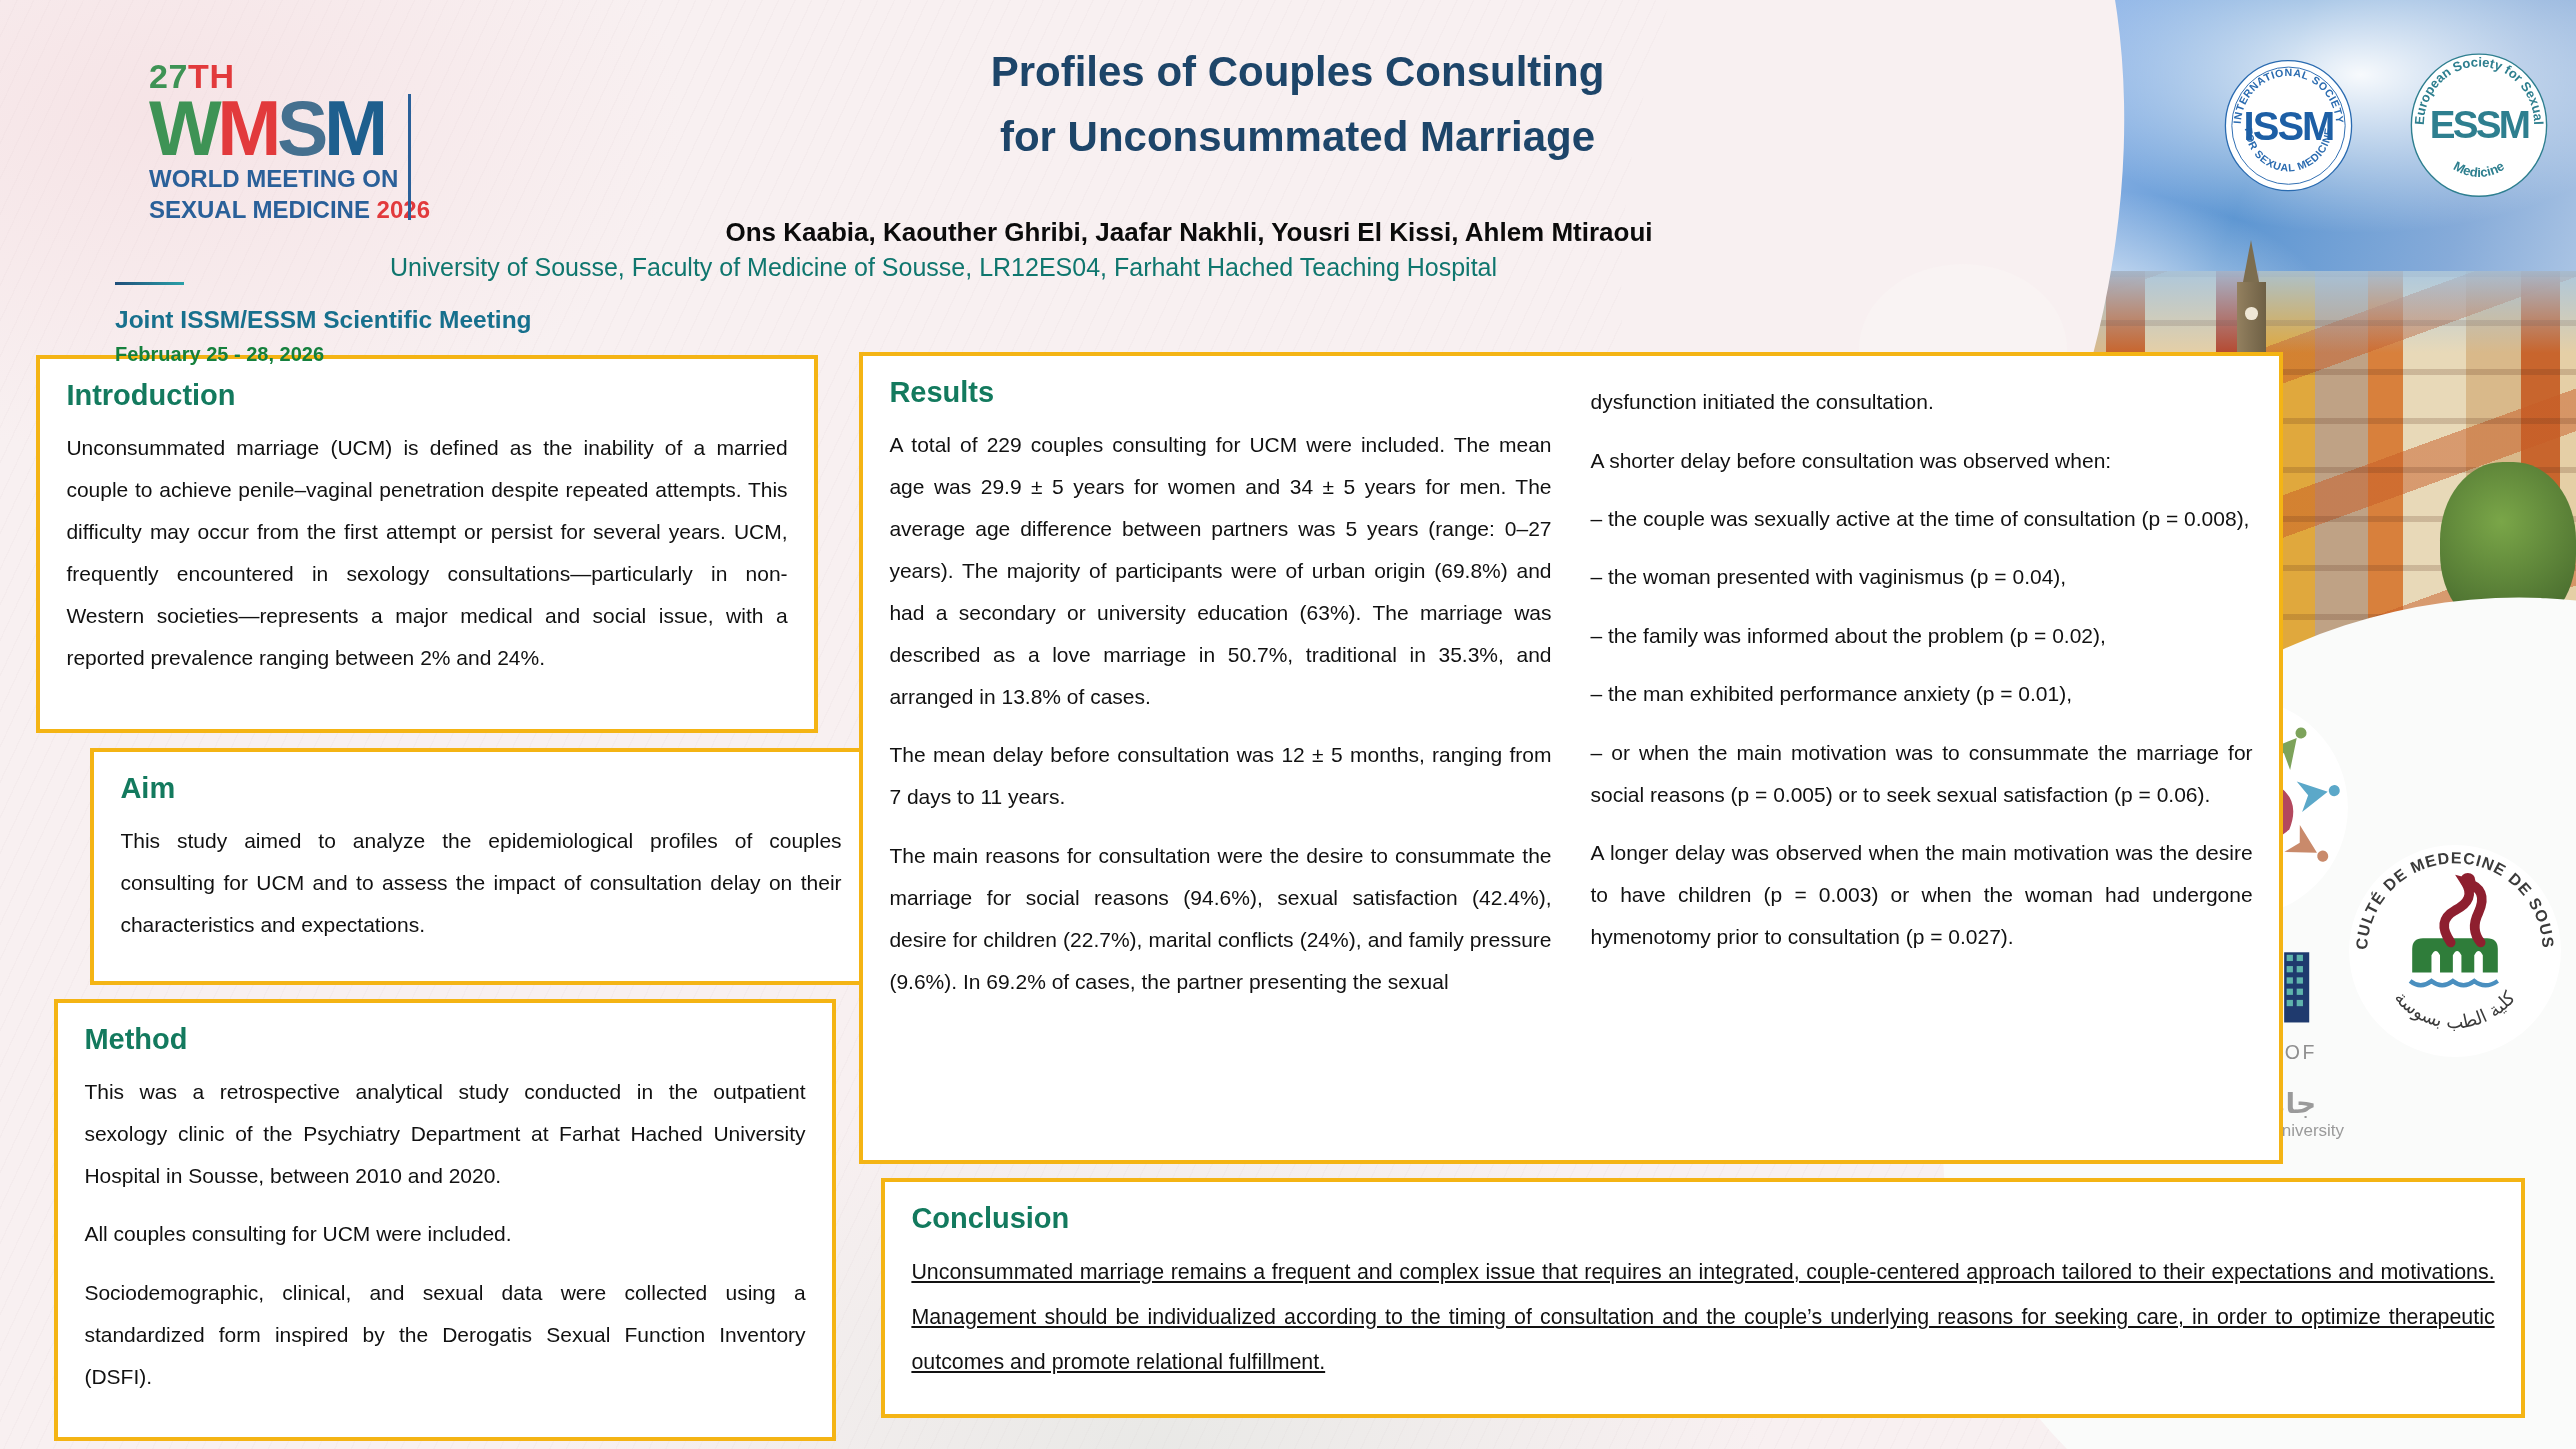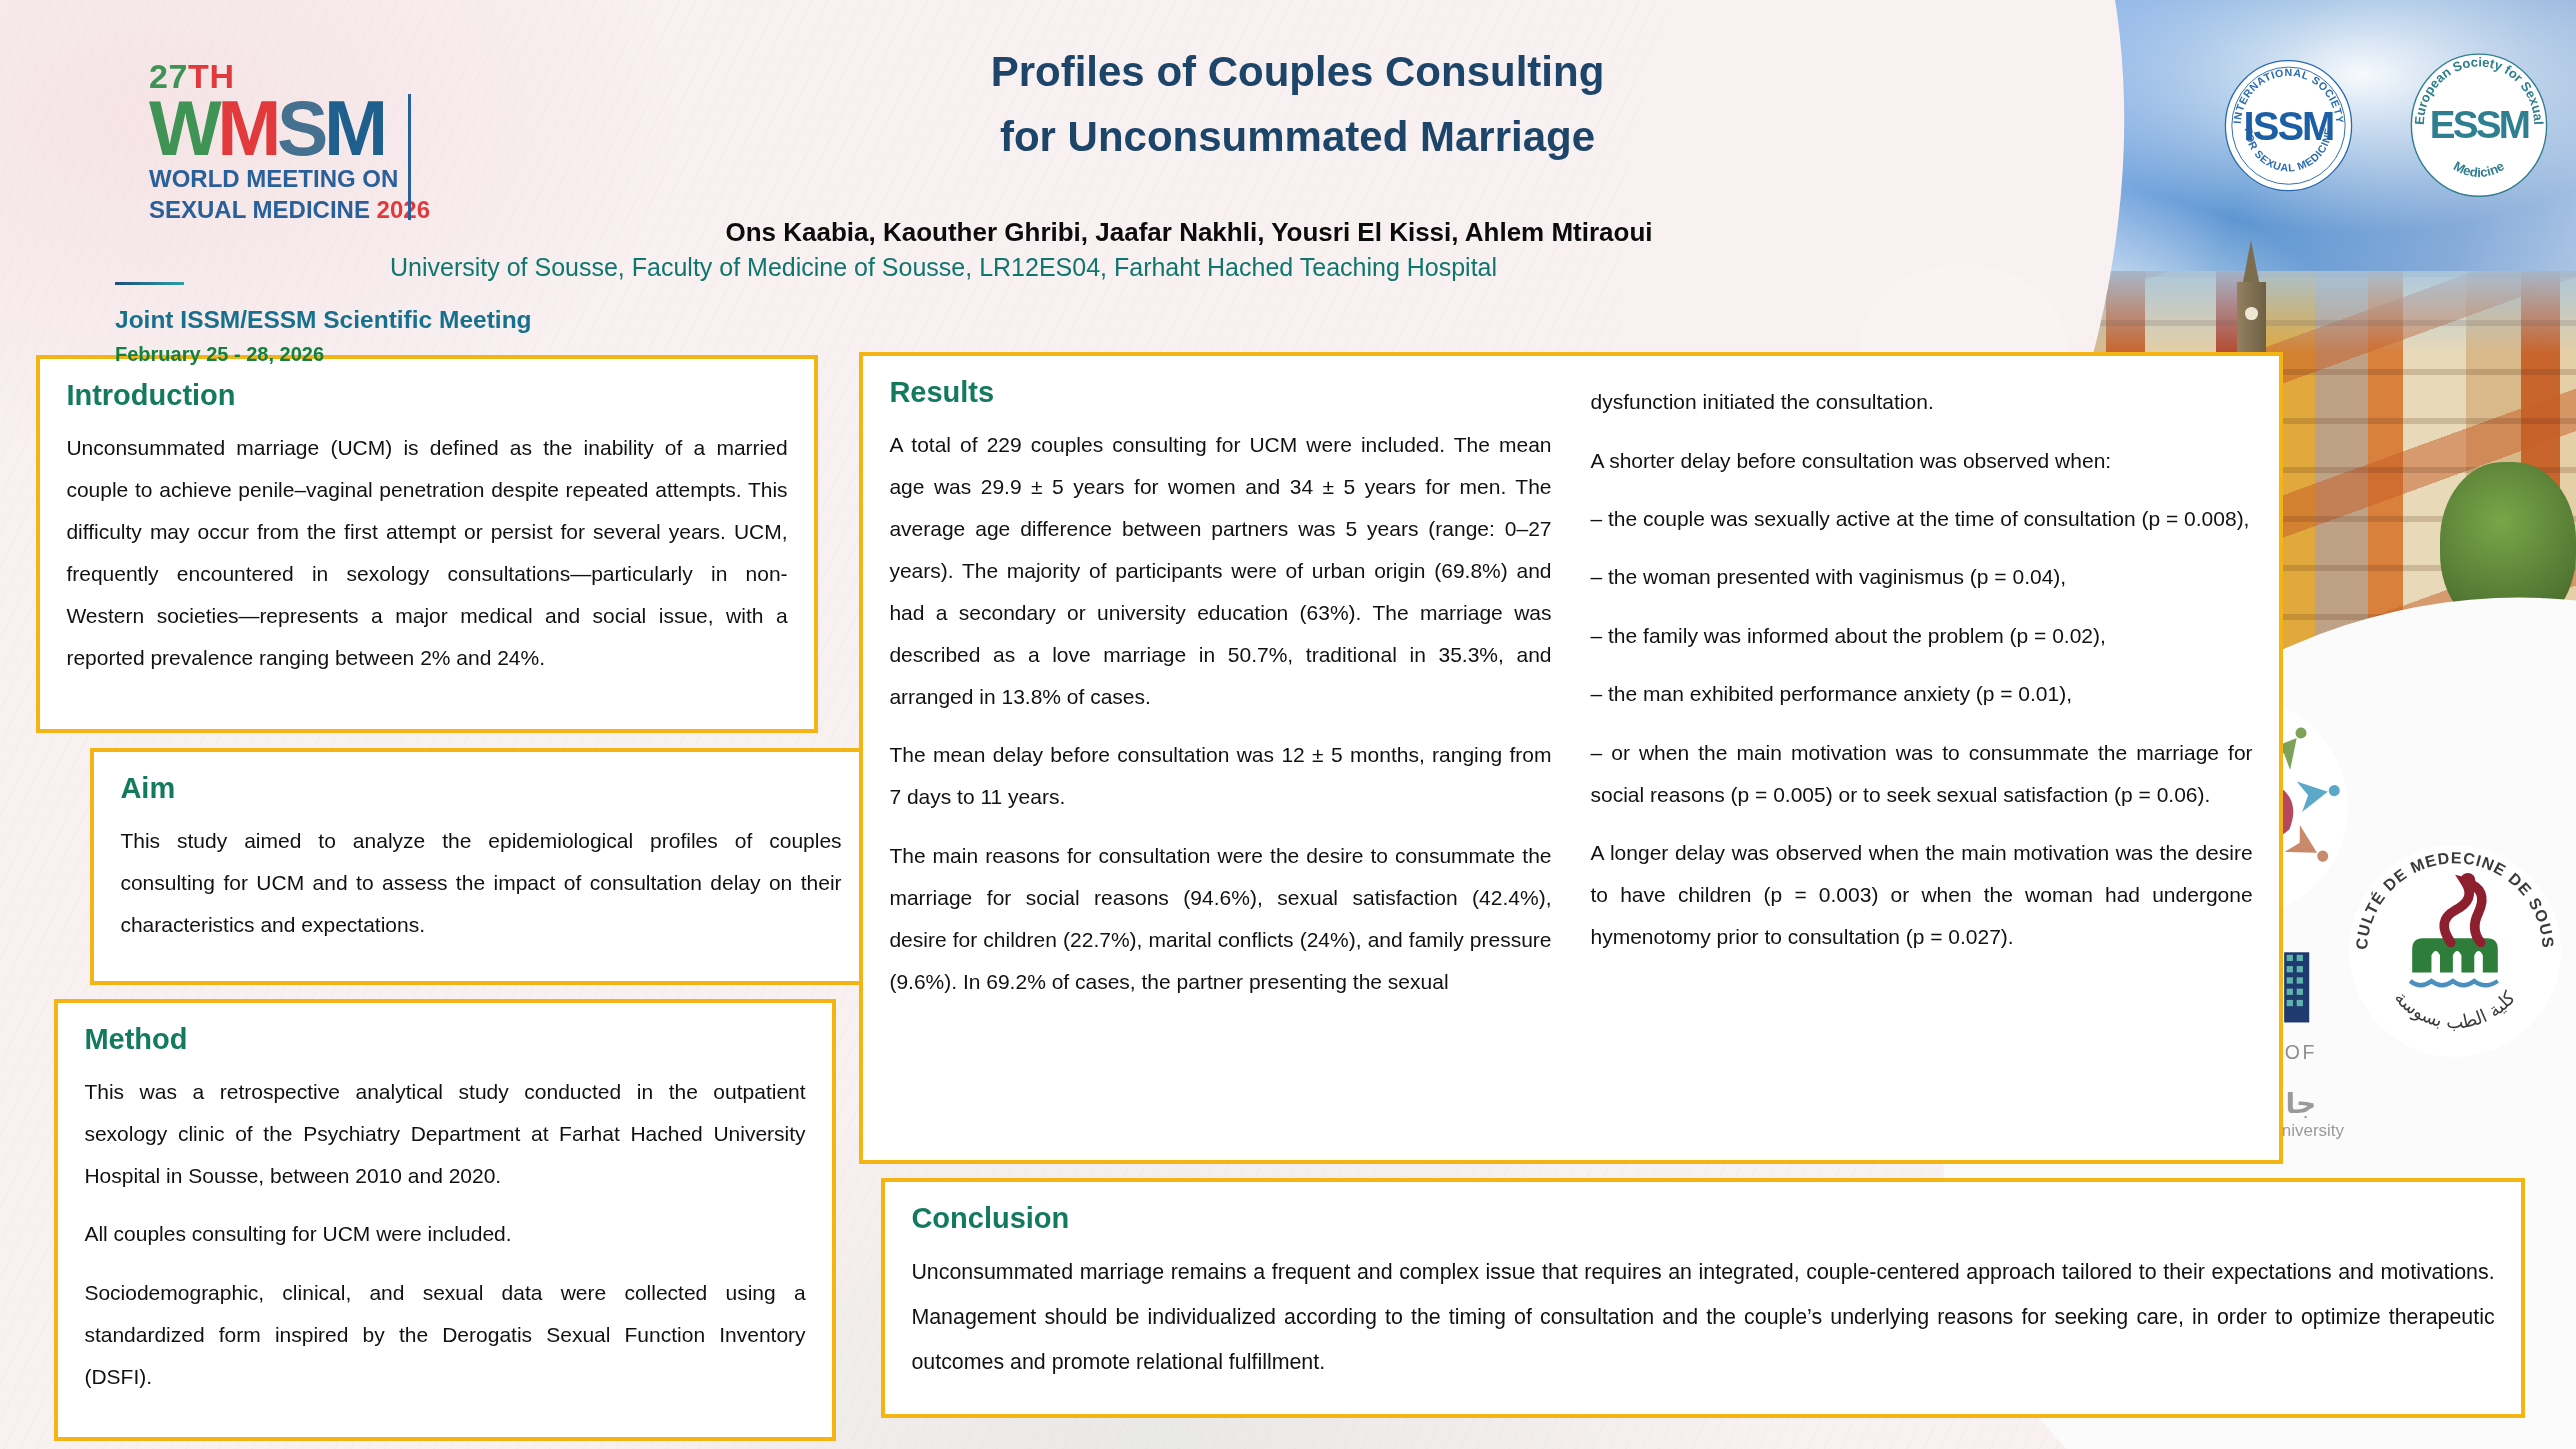--- a/index.html
+++ b/index.html
@@ -71,21 +71,21 @@
   .body-text{font-size:21px;line-height:42px;color:#111111;text-align:justify;}
   .body-text p{margin:0 0 16.4px 0;}
   .body-text p:last-child{margin-bottom:0;}
   #box-intro{left:36px;top:355px;width:782px;height:378px;}
   #box-aim{left:54px;top:748px;width:782px;height:237px;margin-left:36px;}
   #box-method{left:54px;top:999px;width:782px;height:442px;}
   #box-results{left:859px;top:352px;width:1424px;height:812px;}
   #box-conclusion{left:881px;top:1178px;width:1644px;height:240px;}
   .results-cols{display:flex;gap:39px;}
   .results-col{flex:1 1 0;min-width:0;}
-  #box-conclusion .body-text{font-size:21.4px;line-height:45px;}
+  #box-conclusion .body-text{font-size:21.4px;line-height:45px;text-decoration:underline;}
   
   .star-logo{position:absolute;left:2128px;top:697px;width:221px;height:221px;z-index:4;}
   .faculty-seal{position:absolute;left:2348px;top:844px;width:214px;height:214px;z-index:4;}
   .univ-logo{position:absolute;left:2100px;top:941px;width:252px;z-index:4;text-align:center;color:#8a8a8a;}
   .univ-name{font-size:19.5px;letter-spacing:2.5px;color:#8f8f8f;margin-top:3.8px;}
   .univ-arabic{font-size:28px;color:#9a9a9a;line-height:33px;font-family:"DejaVu Sans",sans-serif;font-weight:bold;}
   .univ-tag{font-size:17px;color:#9a9a9a;margin-top:1.3px;}
 </style>
 </head>
 <body>

